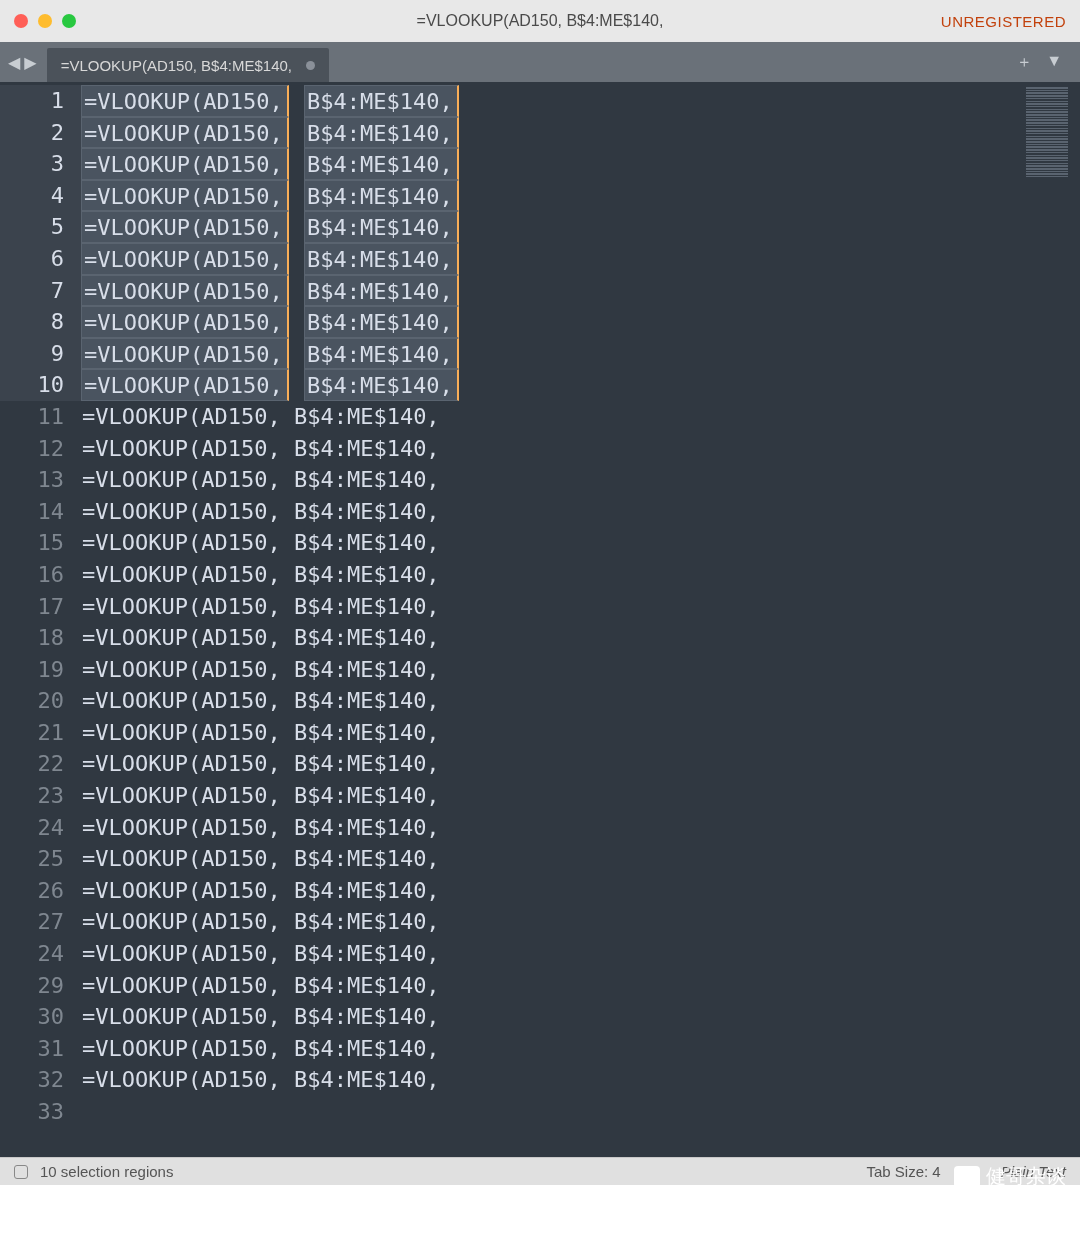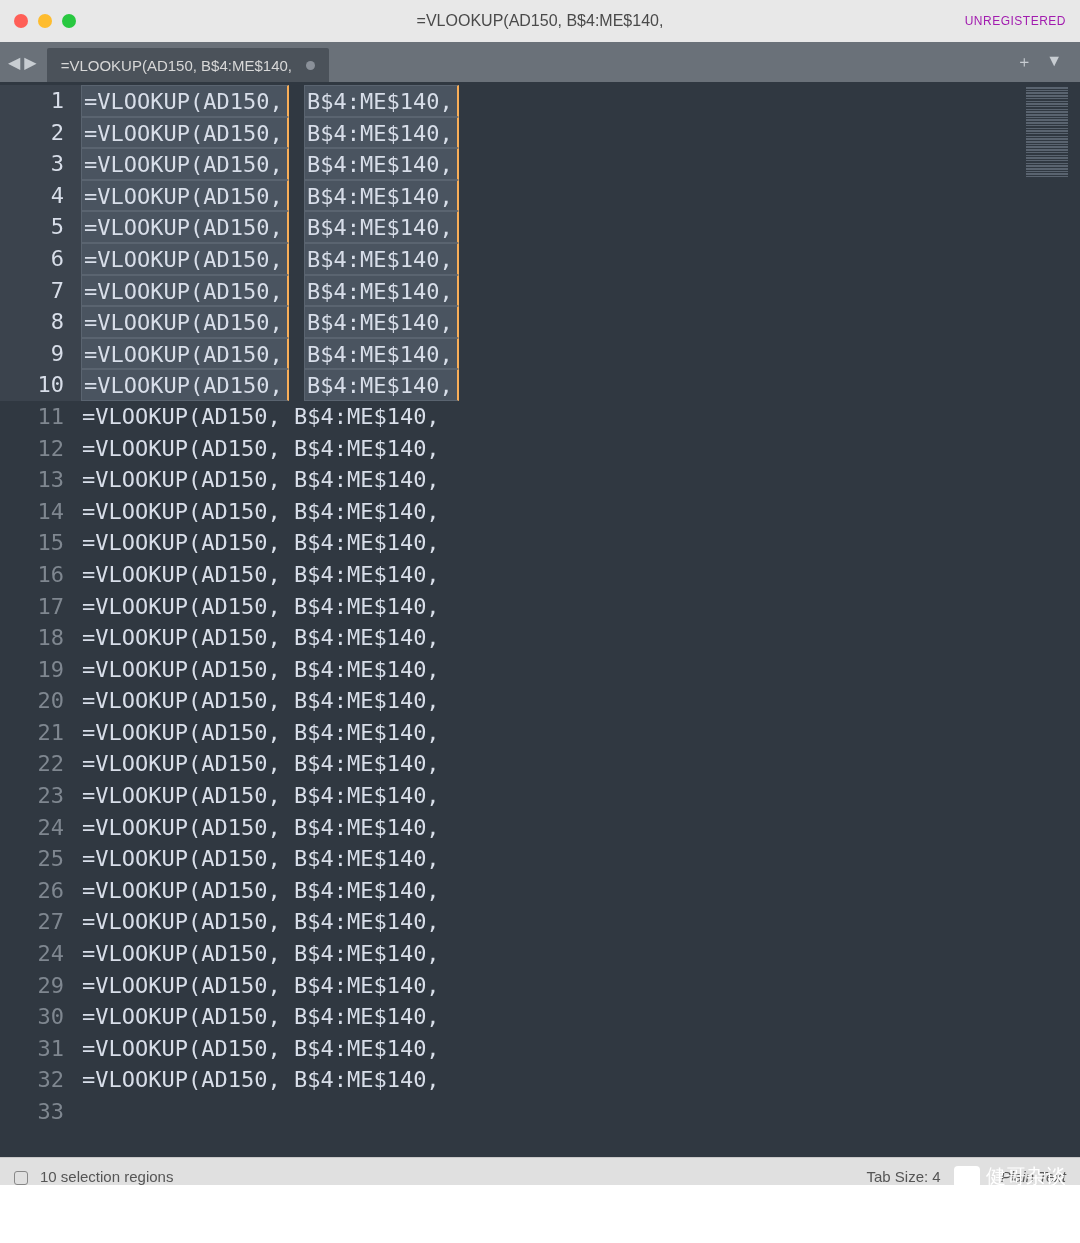--- a/index.html
+++ b/index.html
@@ -37,22 +37,22 @@
     .tl-max { background: #28c840; }
     .window-title {
       position: absolute;
       left: 50%;
       transform: translateX(-50%);
       color: #4a4a4a;
       font-size: 16px;
     }
     .unregistered {
       margin-left: auto;
-      color: #a21caf;
-      font-size: 12px;
+      color: #c2410c;
+      font-size: 15px;
       letter-spacing: 0.5px;
     }
     .tab-bar {
       height: 40px;
       background: #6a7179;
       display: flex;
       align-items: center;
       padding: 0 8px;
     }
     .nav-arrows {
@@ -157,21 +157,21 @@
         #5a6470 0px,
         #5a6470 1.5px,
         transparent 1.5px,
         transparent 2.7px
       );
     }
     .status-bar {
       height: 28px;
       background: #e0e0e0;
       display: flex;
-      align-items: flex-end;
+      align-items: center;
       padding: 0 14px;
       color: #555;
       font-size: 15px;
       border-top: 1px solid #c8c8c8;
       position: absolute;
       bottom: 58px;
       left: 0;
       right: 0;
     }
     .status-icon {

